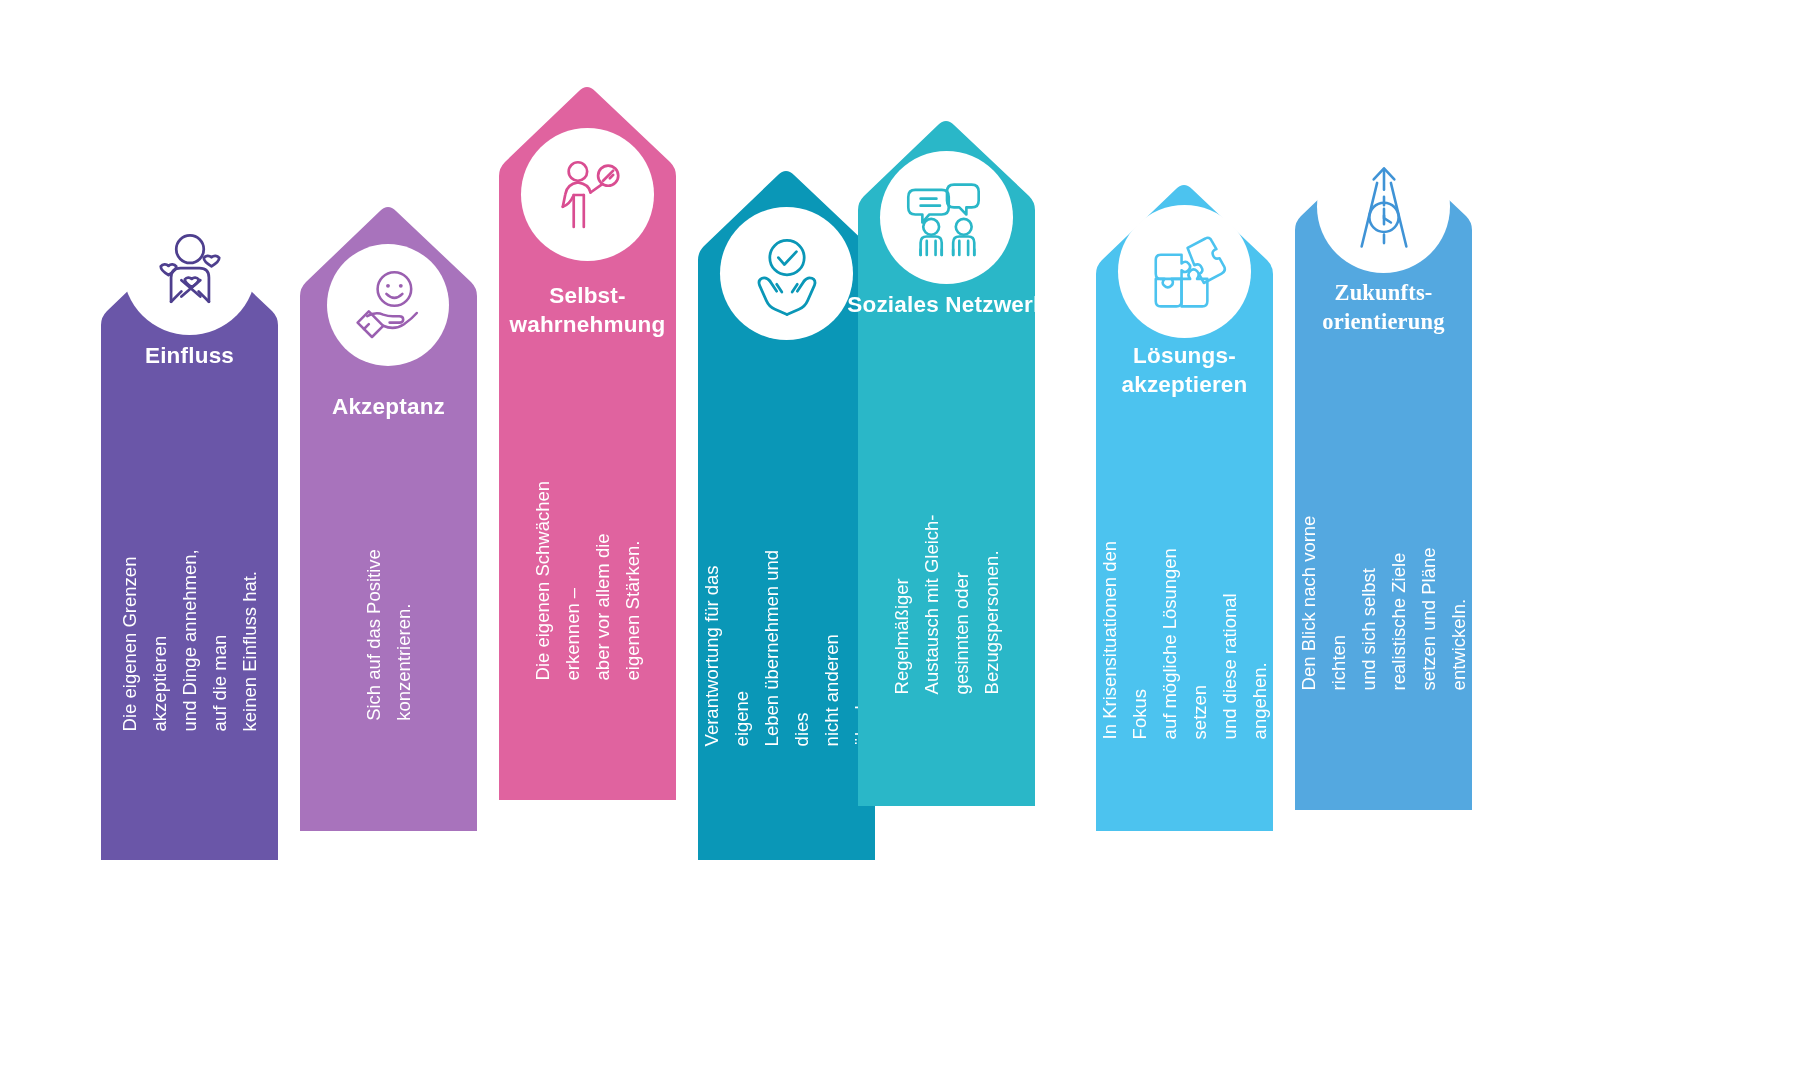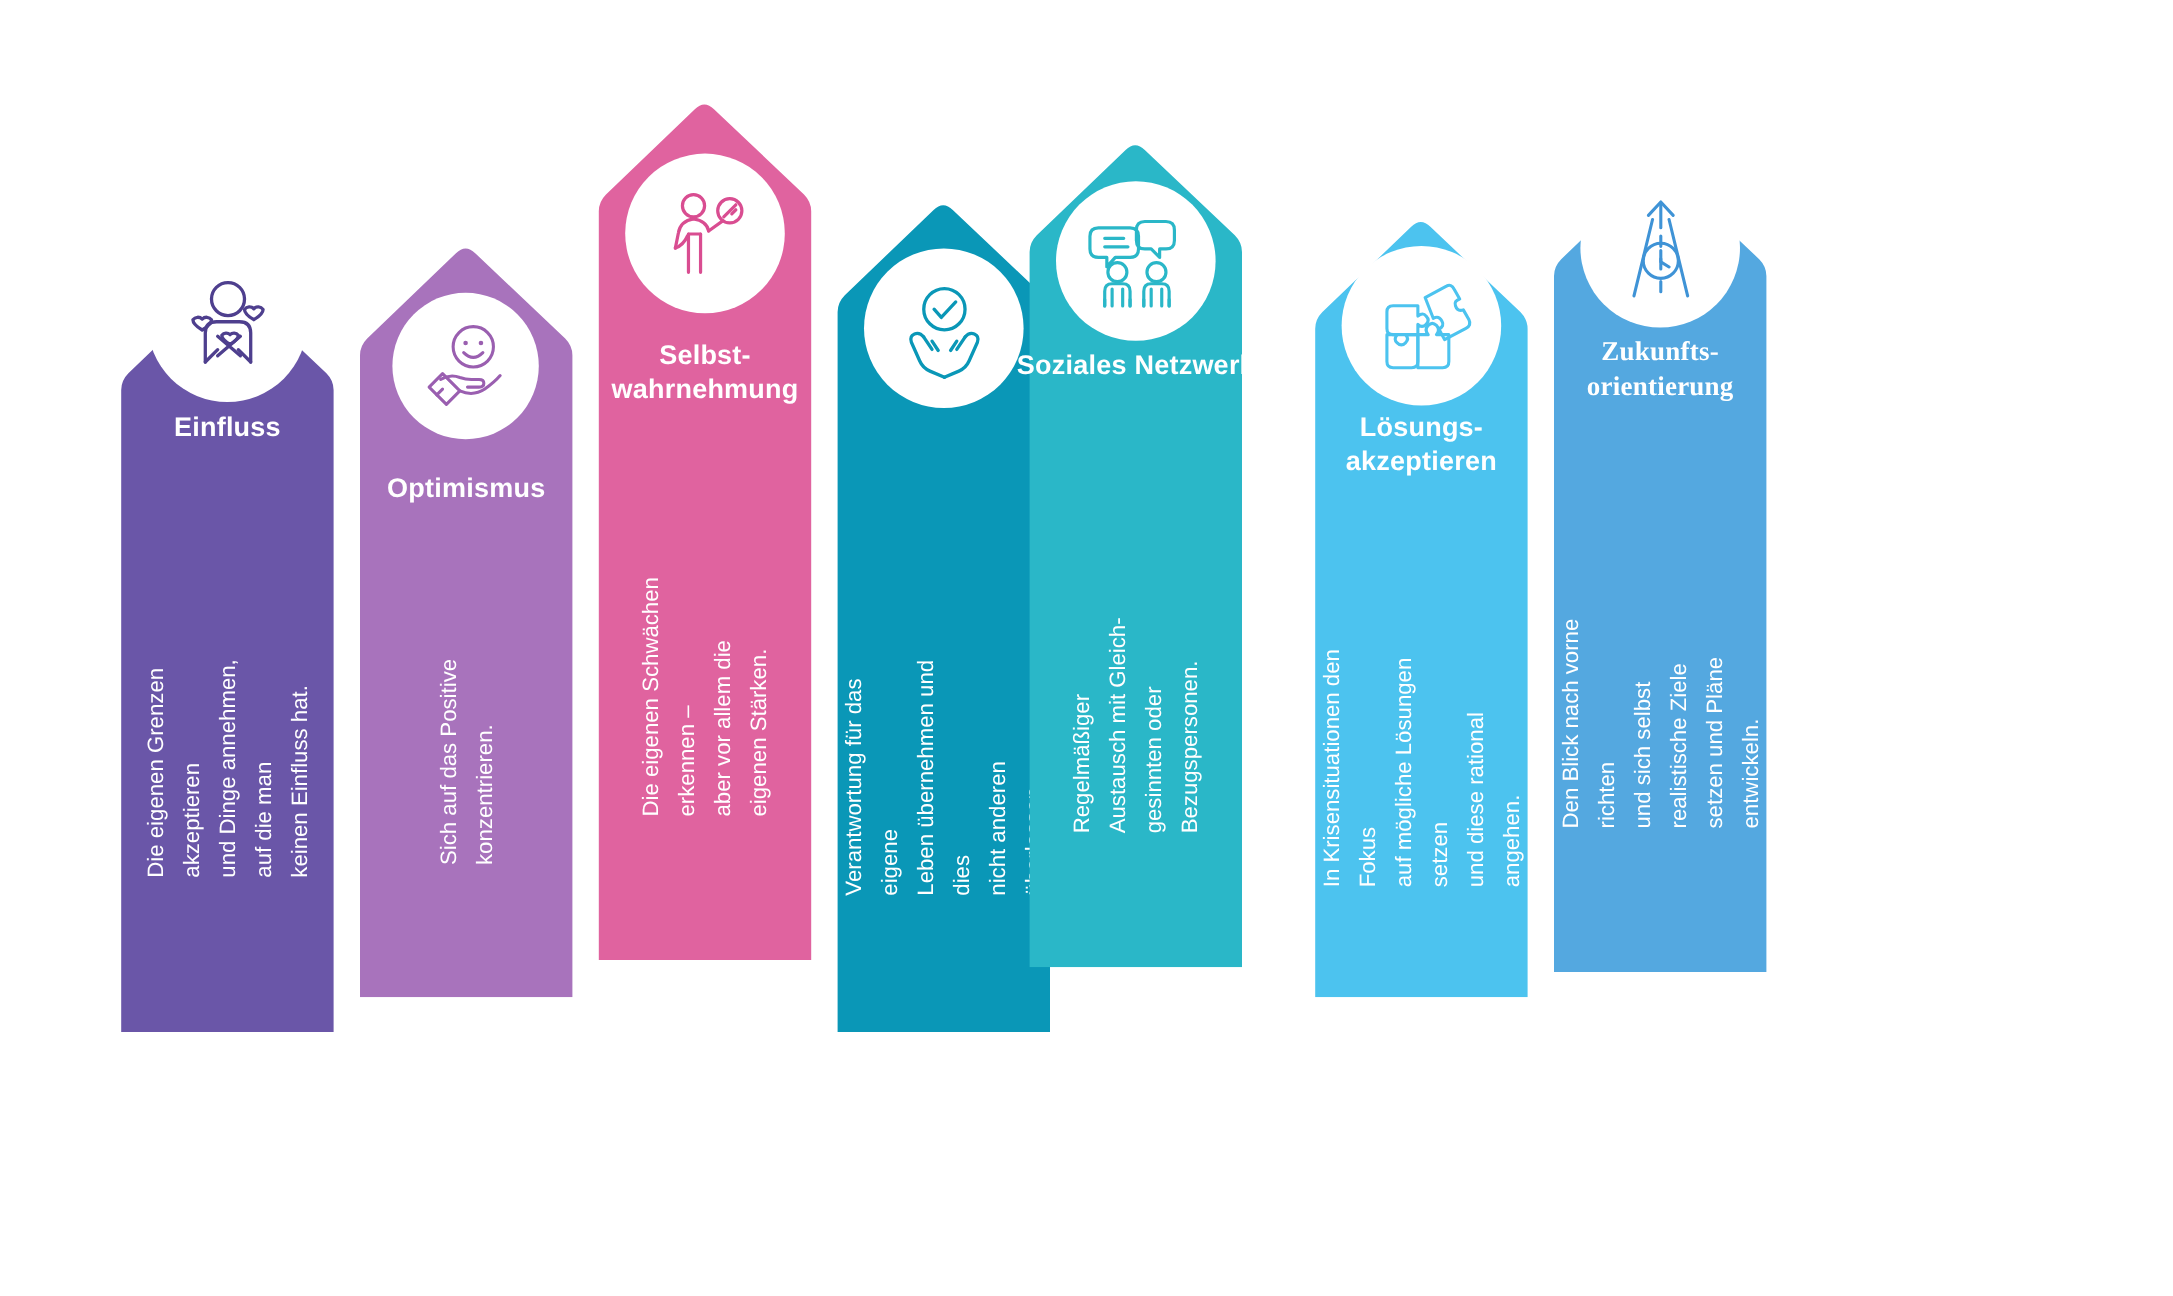--- a/index.html
+++ b/index.html
@@ -98,21 +98,21 @@
         <circle cx="58" cy="30" r="21"></circle>
         <circle cx="50" cy="26" r="2.4" fill="#9a5fb0" stroke="none"></circle>
         <circle cx="66" cy="26" r="2.4" fill="#9a5fb0" stroke="none"></circle>
         <path d="M48 36 q10 10 20 0"></path>
         <path d="M24 64 q10 -6 20 -2 q6 2 12 2 h8 q5 0 5 4 t-5 4 h-12"></path>
         <path d="M44 76 q14 6 26 -2 q10 -7 16 -14"></path>
         <path d="M12 72 L26 58 L44 76 L30 90 Z"></path>
         <path d="M20 80 l6 -6"></path>
       </svg>
     </div>
-    <div class="title" style="top:222px;">Optimismus</div>
+    <div class="title" style="top:222px;">Akzeptanz</div>
     <div class="desc-wrap" style="top:285px;height:360px;align-items:center;">
       <div class="desc">Sich auf das Positive
 konzentrieren.</div>
     </div>
   </div>
 
   <div class="arrow" style="left:487px;top:55px;width:201px;height:745px;">
     <div class="arrow-shape">
       <svg viewBox="0 0 201 745" preserveAspectRatio="none">
         <path d="M12 745 L12 121 Q12 113 18 107 L92 36 Q100 28 108 36 L183 107 Q189 113 189 121 L189 745 Z" fill="#e0639f"></path>

